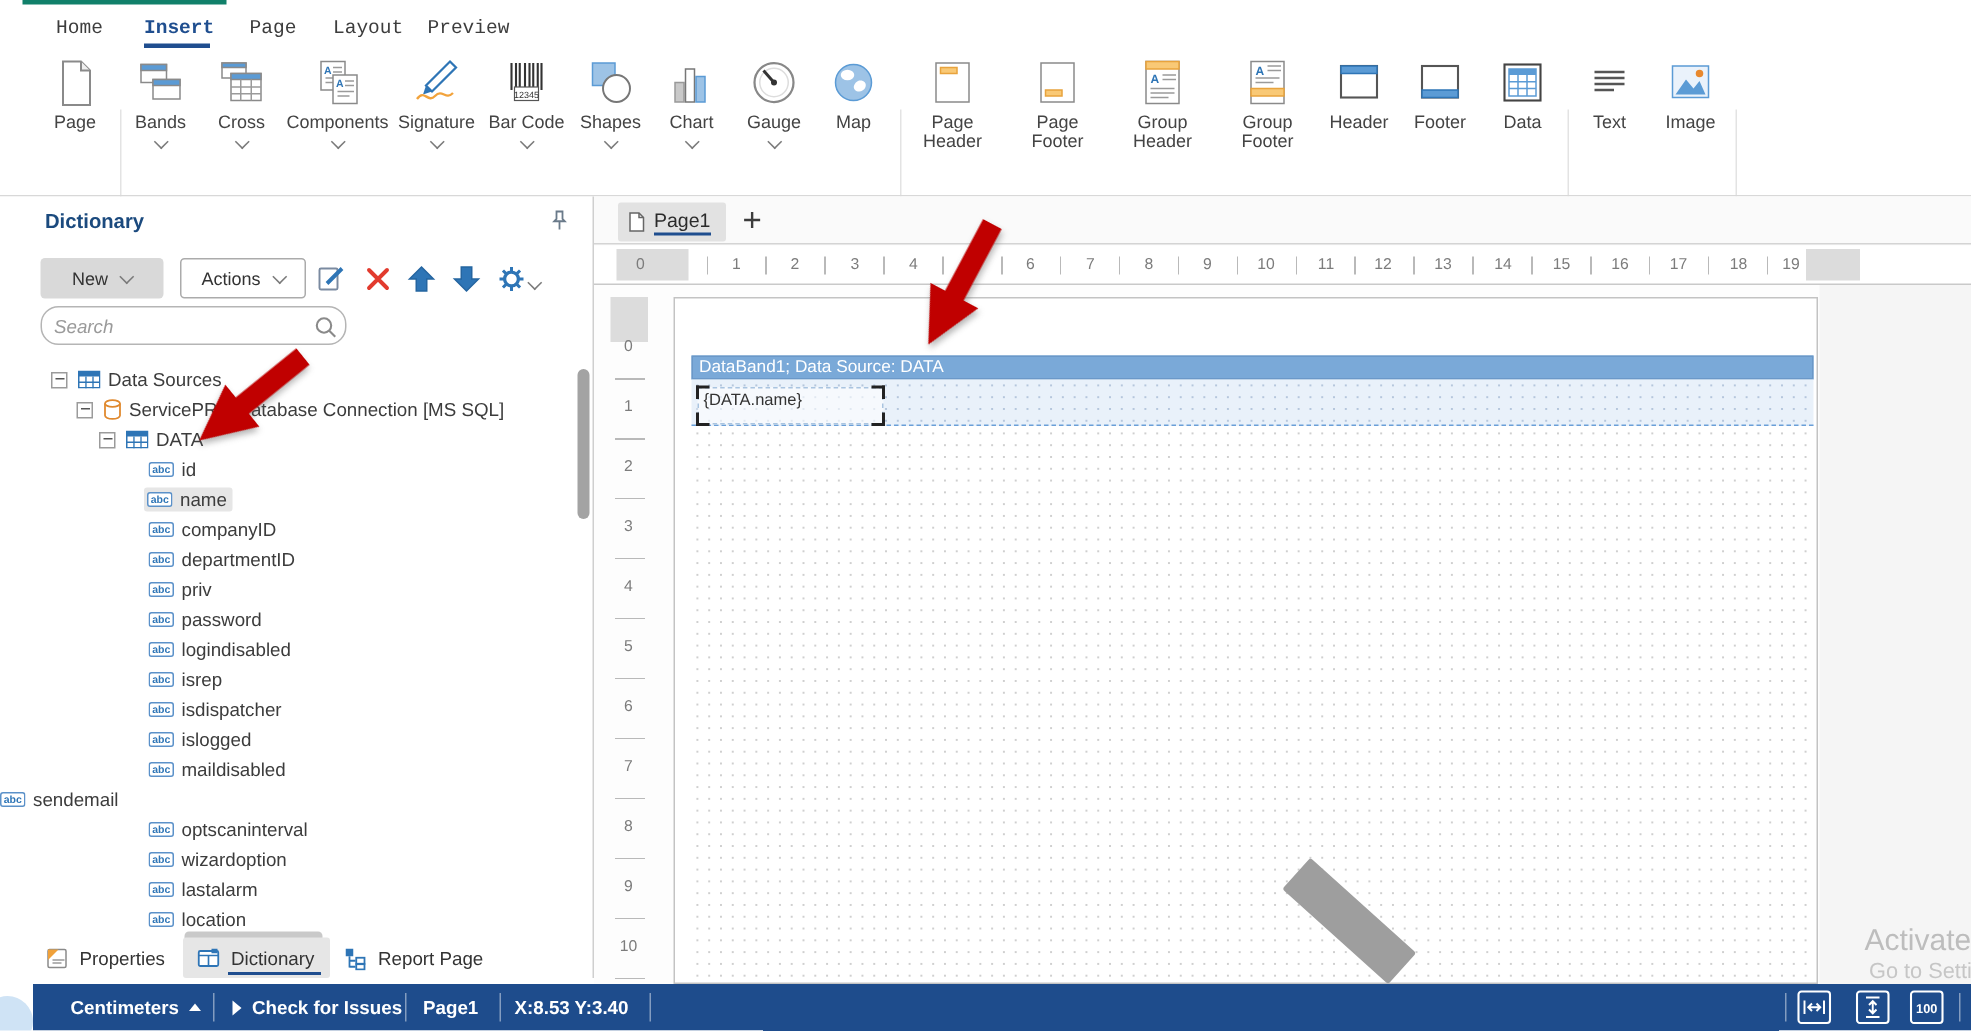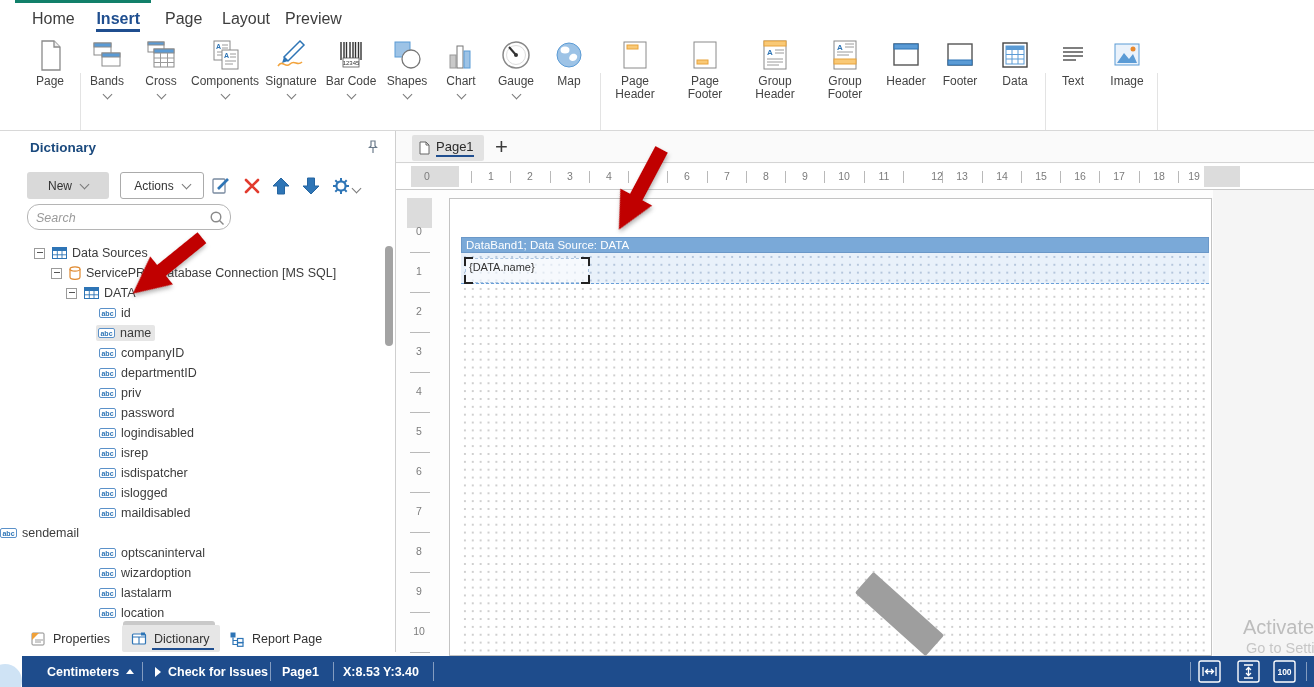--- a/index.html
+++ b/index.html
@@ -1,21 +1,21 @@
 <!DOCTYPE html>
 <html><head>
 <meta charset="utf-8">
 <style>
   html,body{margin:0;padding:0;}
   body{width:1314px;height:687px;position:relative;overflow:hidden;background:#fff;
        font-family:"Liberation Sans",sans-serif;color:#444;}
   .abs{position:absolute;}
   
   #teal-bar{left:15px;top:0;width:136px;height:3px;background:#11806a;}
-  .apptab{top:8px;height:22px;font-size:16px;color:#3d3d3d;text-align:right;line-height:22px;cursor:default;}
+  .apptab{top:8px;height:22px;font-size:13px;color:#3d3d3d;text-align:center;line-height:22px;cursor:default;font-family:Liberation Mono, monospace;}
   .apptab.active{color:#1f4e8f;font-weight:bold;}
   #tab-underline{left:96px;top:29px;width:44px;height:3px;background:#1f4e8f;}
   
   #ribbon{left:0;top:33px;width:1314px;height:97px;background:#fff;}
   #ribbon-border{left:0;top:130px;width:1314px;height:1px;background:#d8d8d8;}
   .ritem{top:5px;width:64px;display:flex;flex-direction:column;align-items:center;}
   .ritem .rlabel{font-size:12px;color:#444;line-height:13px;margin-top:3px;text-align:center;}
   .chev{width:6px;height:6px;border-right:1.5px solid #7a7a7a;border-bottom:1.5px solid #7a7a7a;
         transform:rotate(45deg);margin-top:3px;}
   .rdiv{top:40px;width:1px;height:82px;background:#e3e3e3;}
@@ -540,21 +540,21 @@
     <span class="abs hnum" style="left:122px;">2</span>
     <span class="abs hnum" style="left:162px;">3</span>
     <span class="abs hnum" style="left:201px;">4</span>
     <span class="abs hnum" style="left:240px;">5</span>
     <span class="abs hnum" style="left:279px;">6</span>
     <span class="abs hnum" style="left:319px;">7</span>
     <span class="abs hnum" style="left:358px;">8</span>
     <span class="abs hnum" style="left:397px;">9</span>
     <span class="abs hnum" style="left:436px;">10</span>
     <span class="abs hnum" style="left:476px;">11</span>
-    <span class="abs hnum" style="left:529px;">12</span>
+    <span class="abs hnum" style="left:514px;">12</span>
     <span class="abs hnum" style="left:554px;">13</span>
     <span class="abs hnum" style="left:594px;">14</span>
     <span class="abs hnum" style="left:633px;">15</span>
     <span class="abs hnum" style="left:672px;">16</span>
     <span class="abs hnum" style="left:711px;">17</span>
     <span class="abs hnum" style="left:751px;">18</span>
     <span class="abs hnum" style="left:786px;">19</span>
   </div>
 
   <div class="abs" id="vgray"></div>

